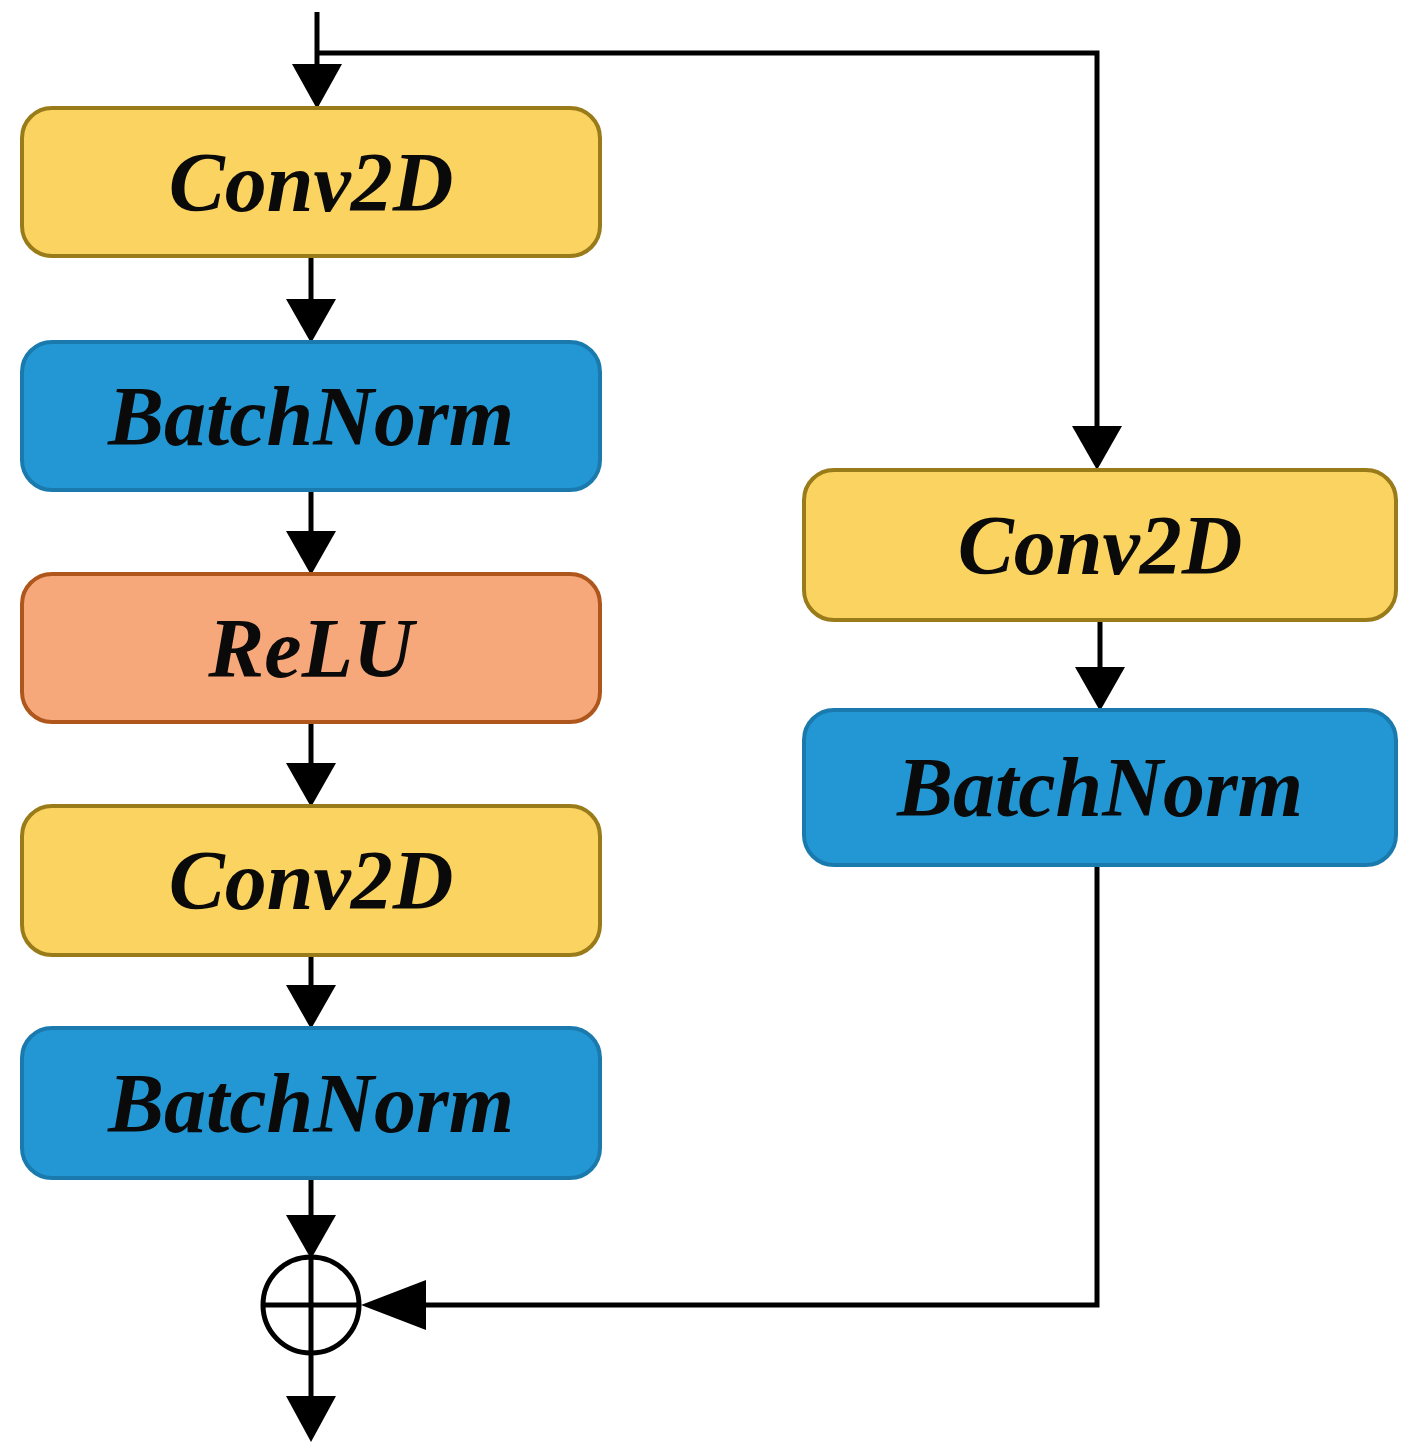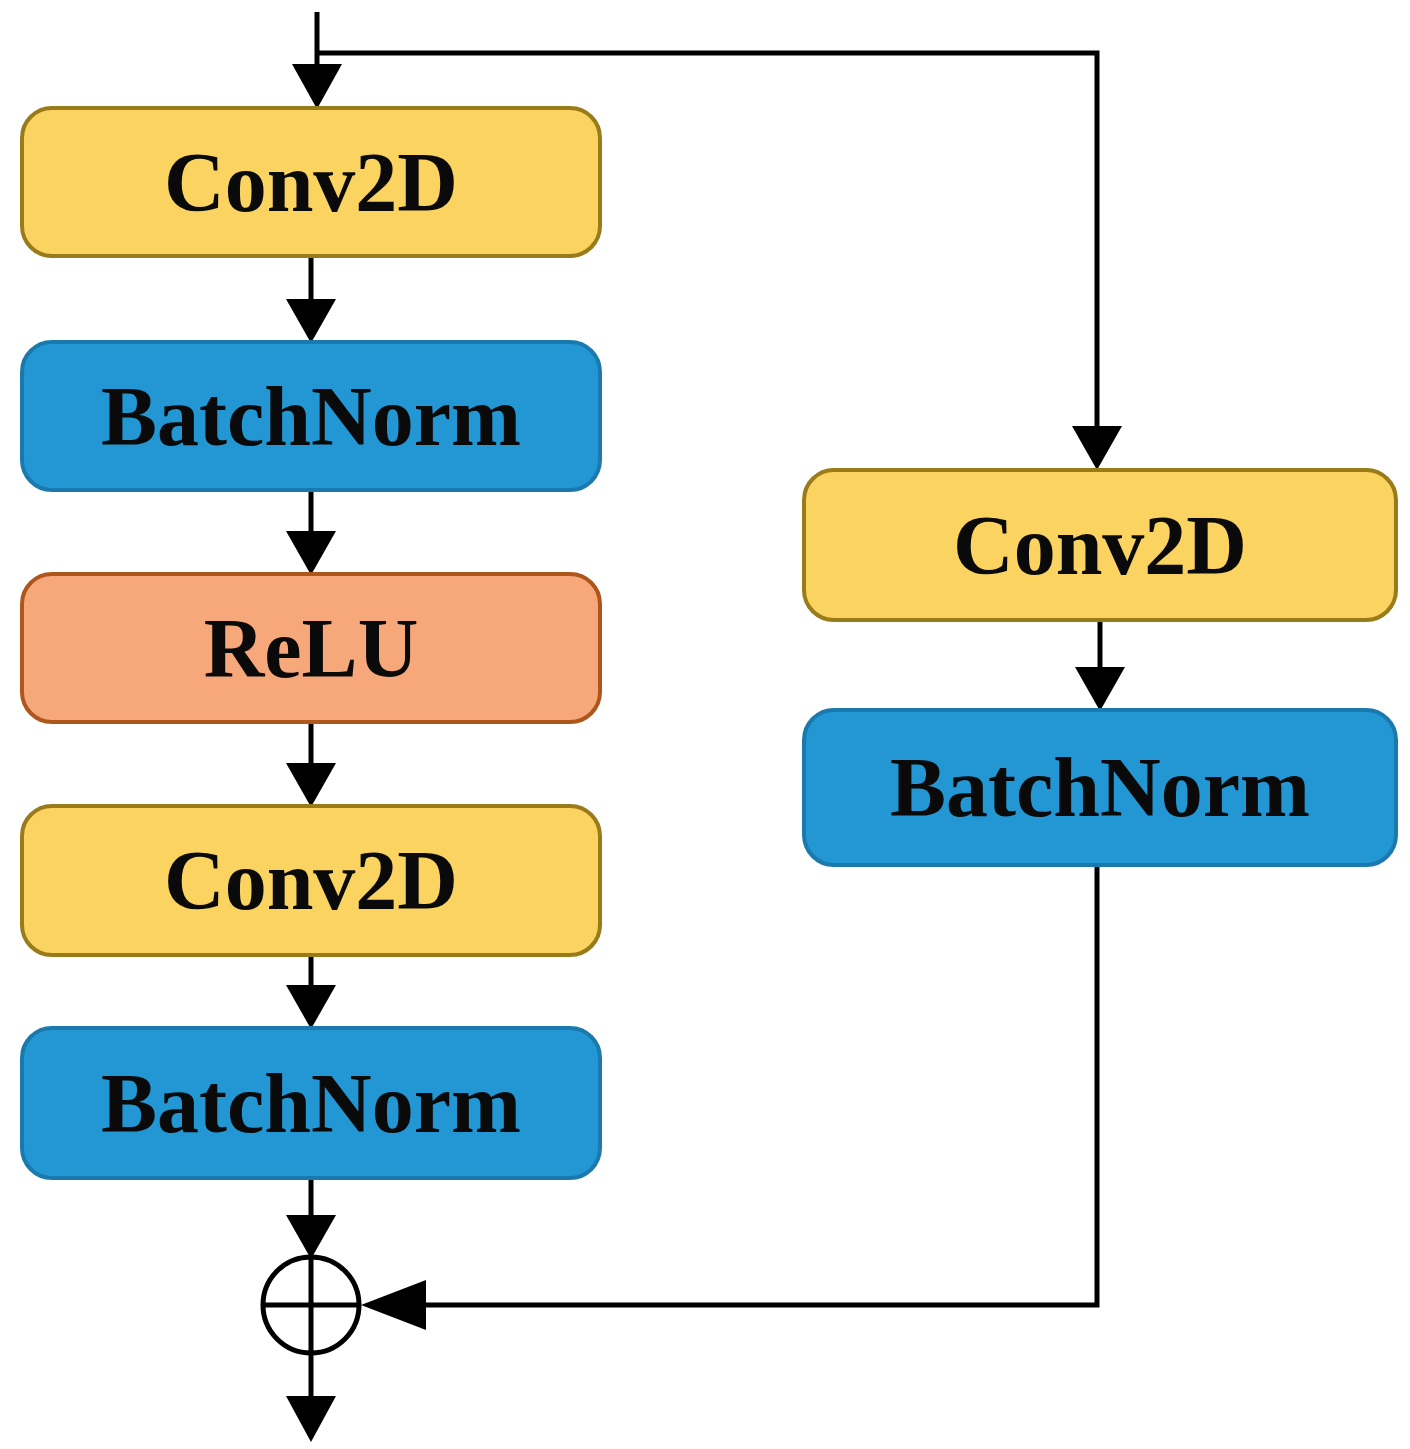--- a/index.html
+++ b/index.html
@@ -6,20 +6,21 @@
     margin: 0;
     padding: 0;
     background: #ffffff;
   }
   .canvas {
     position: relative;
     width: 1410px;
     height: 1449px;
     background: #ffffff;
     overflow: hidden;
+    font-style: italic;
   }
   svg {
     display: block;
     width: 1410px;
     height: 1449px;
   }
   .block-label {
     font-family: "Liberation Serif", "DejaVu Serif", serif;
     font-weight: bold;
     font-size: 84px;

